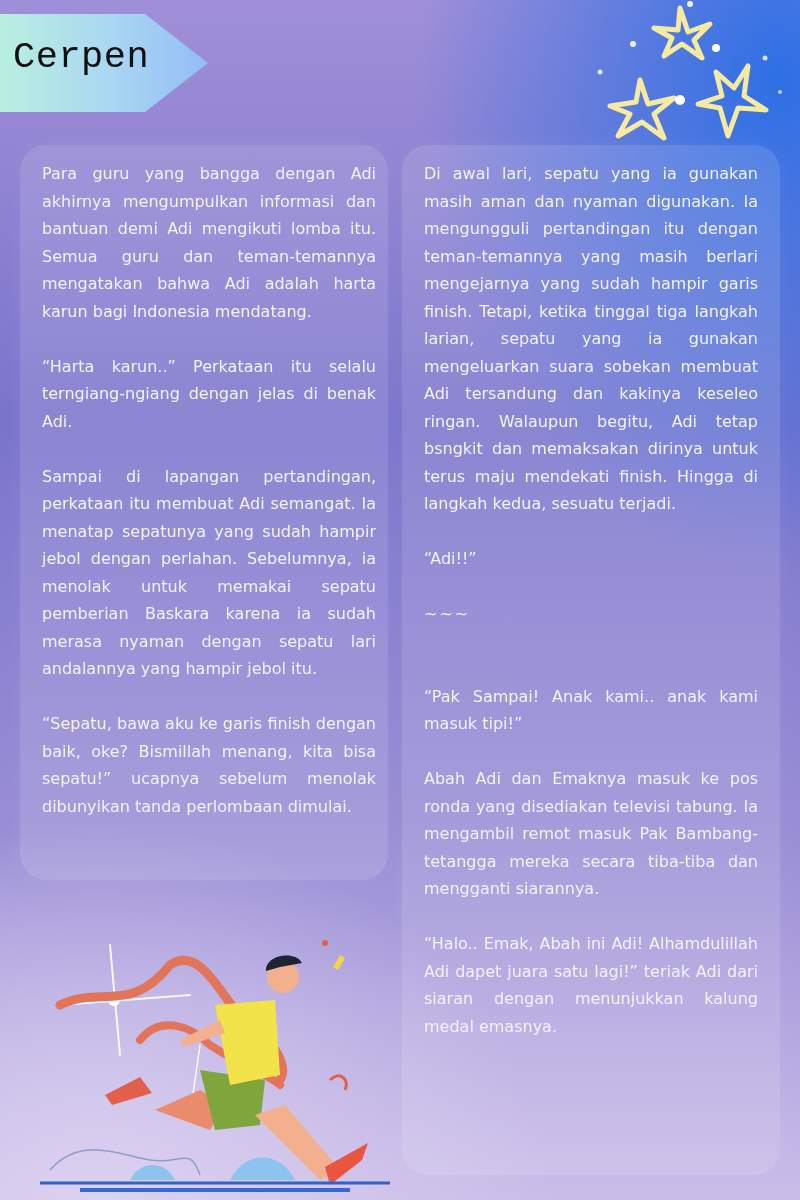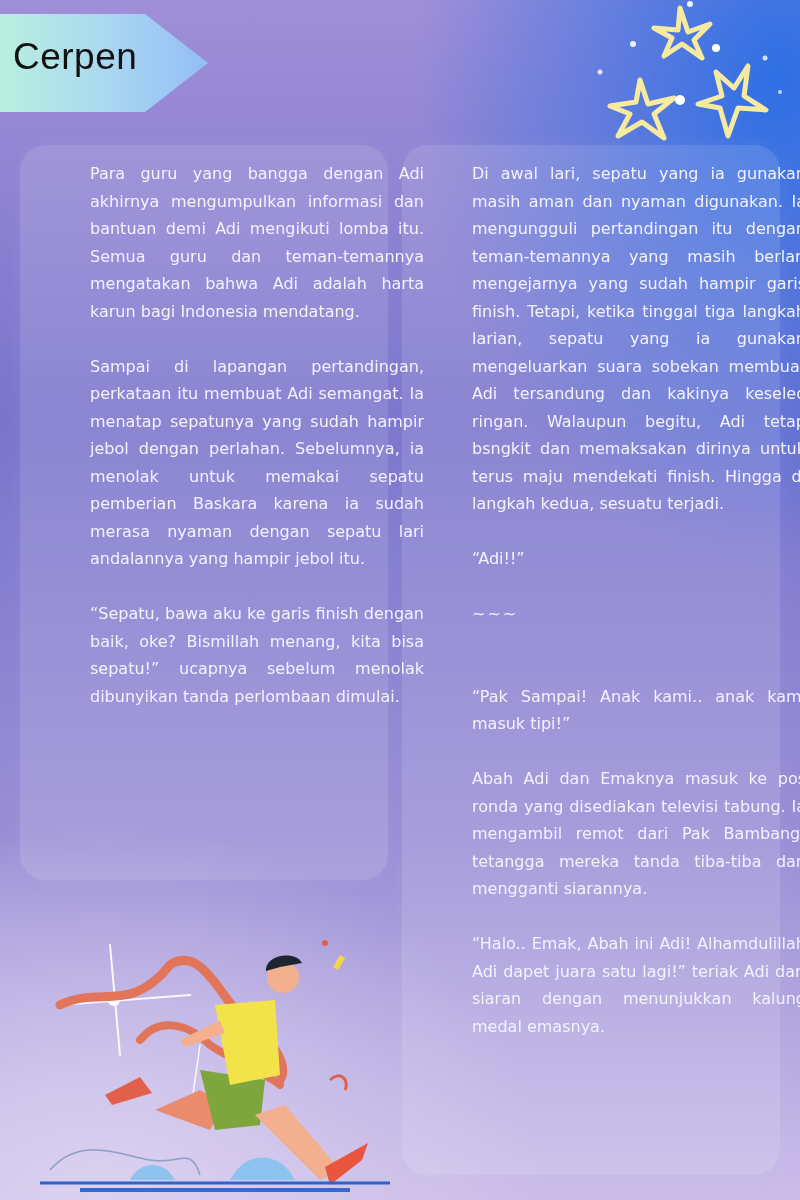--- a/index.html
+++ b/index.html
@@ -11,32 +11,32 @@
       radial-gradient(ellipse 600px 500px at 100px 1200px, rgba(220,210,240,0.95), rgba(220,210,240,0) 75%),
       linear-gradient(180deg, #a08fd8 0%, #7a74cc 35%, #9a8fd6 70%, #cbbde9 100%);
   }
   .title-banner {
     position: absolute; left: 0; top: 14px; width: 208px; height: 98px;
     background: linear-gradient(90deg, #b9efe0 0%, #a9d6f2 55%, #93bdf6 100%);
     clip-path: polygon(0 0, 145px 0, 208px 49px, 145px 98px, 0 98px);
   }
   .title-text {
     position: absolute; left: 13px; top: 36px;
-    font-family: Liberation Sans, sans-serif; font-size: 37px; color: #111;
+    font-family: Liberation Mono, monospace; font-size: 37px; color: #111;
     letter-spacing: 0.5px; margin: 0; font-weight: normal;
   }
   .stars { position: absolute; left: 560px; top: 0; width: 240px; height: 150px; }
   .panel {
     position: absolute; border-radius: 26px;
     background: rgba(255,255,255,0.13);
     box-shadow: 0 0 18px rgba(255,255,255,0.06);
   }
   .panel-left { left: 20px; top: 145px; width: 368px; height: 735px; }
   .panel-right { left: 402px; top: 145px; width: 378px; height: 1030px; }
-  .col { position: absolute; color: #f4f2ff; font-size: 16px; line-height: 27.5px; margin-left: 48px; }
+  .col { position: absolute; color: #f4f2ff; font-size: 16px; line-height: 27.5px; }
   .col-left { left: 42px; top: 160px; width: 334px; }
   .col-right { left: 424px; top: 160px; width: 334px; }
   .col p { margin: 0 0 27.5px 0; text-align: justify; }
   .sep { letter-spacing: 2px; margin-bottom: 55px !important; }
   .illustration { position: absolute; left: 40px; top: 905px; width: 360px; height: 290px; }
 </style>
 </head>
 <body>
 
 <div class="title-banner"></div>
@@ -57,30 +57,31 @@
     <circle cx="120" cy="100" r="5"></circle>
     <circle cx="220" cy="92" r="2" opacity="0.7"></circle>
   </g>
 </svg>
 
 <div class="panel panel-left"></div>
 <div class="panel panel-right"></div>
 
 <div class="col col-left">
   <p>Para guru yang bangga dengan Adi akhirnya mengumpulkan informasi dan bantuan demi Adi mengikuti lomba itu. Semua guru dan teman-temannya mengatakan bahwa Adi adalah harta karun bagi Indonesia mendatang.</p>
+  <p>“Harta karun..” Perkataan itu selalu terngiang-ngiang dengan jelas di benak Adi.</p>
   <p>Sampai di lapangan pertandingan, perkataan itu membuat Adi semangat. Ia menatap sepatunya yang sudah hampir jebol dengan perlahan. Sebelumnya, ia menolak untuk memakai sepatu pemberian Baskara karena ia sudah merasa nyaman dengan sepatu lari andalannya yang hampir jebol itu.</p>
   <p>“Sepatu, bawa aku ke garis finish dengan baik, oke? Bismillah menang, kita bisa sepatu!” ucapnya sebelum menolak dibunyikan tanda perlombaan dimulai.</p>
 </div>
 
 <div class="col col-right">
   <p>Di awal lari, sepatu yang ia gunakan masih aman dan nyaman digunakan. Ia mengungguli pertandingan itu dengan teman-temannya yang masih berlari mengejarnya yang sudah hampir garis finish. Tetapi, ketika tinggal tiga langkah larian, sepatu yang ia gunakan mengeluarkan suara sobekan membuat Adi tersandung dan kakinya keseleo ringan. Walaupun begitu, Adi tetap bsngkit dan memaksakan dirinya untuk terus maju mendekati finish. Hingga di langkah kedua, sesuatu terjadi.</p>
   <p>“Adi!!”</p>
   <p class="sep">~~~</p>
   <p>“Pak Sampai! Anak kami.. anak kami masuk tipi!”</p>
-  <p>Abah Adi dan Emaknya masuk ke pos ronda yang disediakan televisi tabung. Ia mengambil remot dari Pak Bambang-tetangga mereka tanda tiba-tiba dan mengganti siarannya.</p>
+  <p>Abah Adi dan Emaknya masuk ke pos ronda yang disediakan televisi tabung. Ia mengambil remot masuk Pak Bambang-tetangga mereka secara tiba-tiba dan mengganti siarannya.</p>
   <p>“Halo.. Emak, Abah ini Adi! Alhamdulillah Adi dapet juara satu lagi!” teriak Adi dari siaran dengan menunjukkan kalung medal emasnya.</p>
 </div>
 
 <svg class="illustration" viewBox="0 0 360 290">
 
   <g stroke="#ffffff" stroke-linecap="round" opacity="0.9">
     <line x1="70" y1="40" x2="80" y2="150" stroke-width="2"></line>
     <line x1="20" y1="100" x2="150" y2="90" stroke-width="2"></line>
     <line x1="160" y1="140" x2="150" y2="210" stroke-width="1.5"></line>
   </g>

